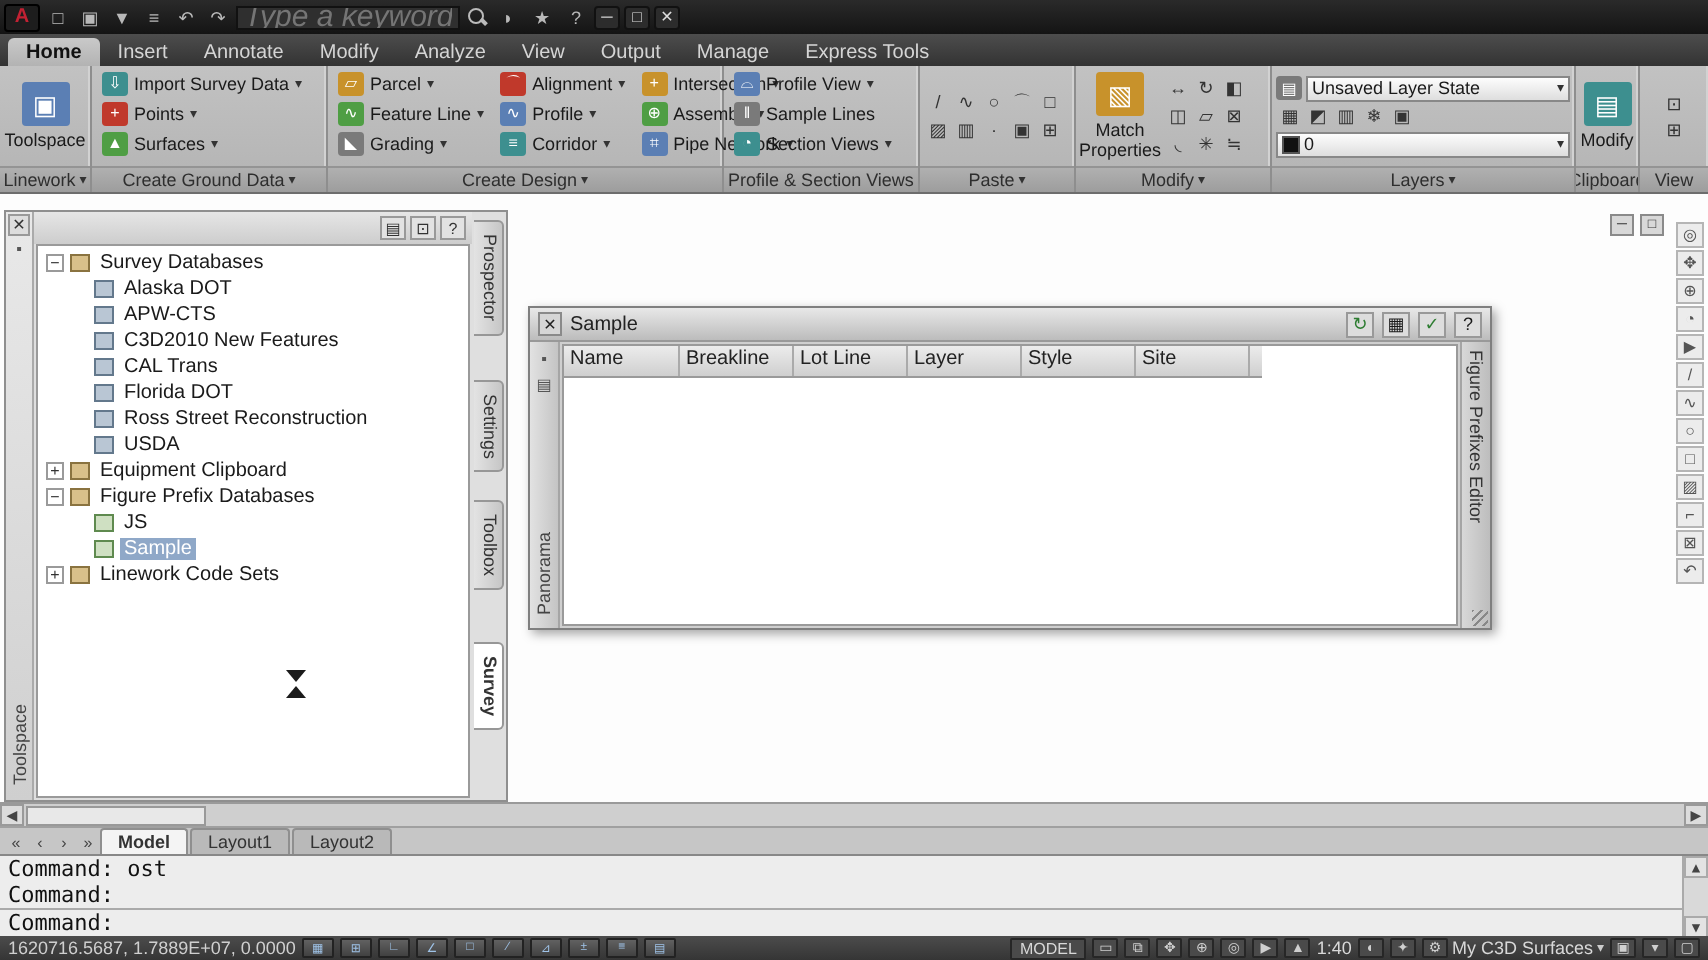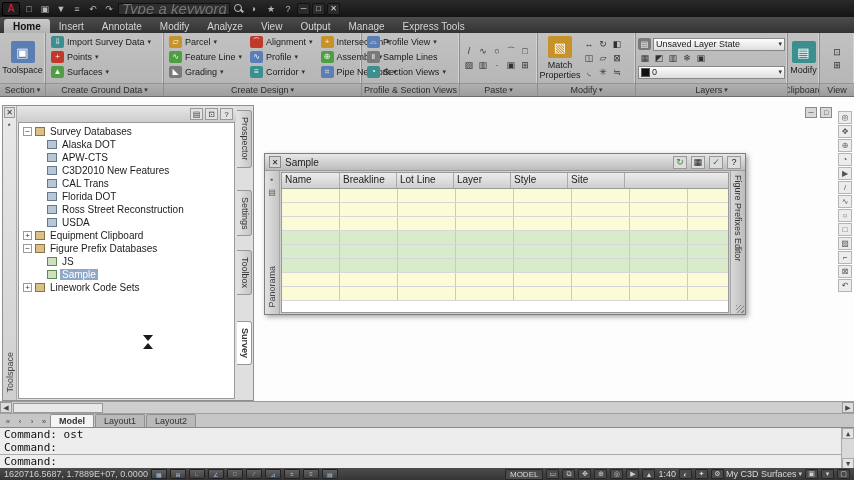--- a/index.html
+++ b/index.html
@@ -119,21 +119,21 @@
     display:flex; align-items:center; justify-content:center; color:#222; }
   .pn-name { font-size:10px; color:#222; flex:1; }
   .pn-tbtn { width:14px; height:13px; border:1px solid #999; background:#ddd; font-size:9px;
     display:flex; align-items:center; justify-content:center; }
   .pn-body { flex:1; display:flex; }
   .pn-left { width:15px; background:linear-gradient(to right,#e2e2e2,#c4c4c4); border-right:1px solid #a5a5a5;
     display:flex; flex-direction:column; align-items:center; padding-top:2px; }
   .pn-right { width:15px; background:linear-gradient(to right,#d8d8d8,#bdbdbd); border-left:1px solid #a5a5a5;
     display:flex; flex-direction:column; align-items:center; padding-top:4px; }
   .vtext-down { writing-mode:vertical-rl; font-size:9px; color:#333; }
-  .ptable { flex:1; display:flex; flex-direction:column; background:#fff; border:1px solid #9a9a9a; margin:1px; overflow:hidden;}
+  .ptable { flex:1; display:flex; flex-direction:row; background:#fff; border:1px solid #9a9a9a; margin:1px; overflow:hidden;}
   .phead { display:grid; grid-template-columns:58px 57px 57px 57px 57px 57px 1fr; height:16px;
     background:linear-gradient(#ececec,#cfcfcf); border-bottom:1px solid #9a9a9a; }
   .phc { font-size:10px; color:#222; padding:1px 3px; border-right:1px solid #aaa; overflow:hidden; white-space:nowrap; }
   .prow { height:14px; border-bottom:1px solid #d6d6d6;
     background-image:repeating-linear-gradient(to right,transparent 0,transparent 57px,#c9c9c9 57px,#c9c9c9 58px); }
   .prow.ry { background-color:var(--row-yellow,#fbfbd8); }
   .prow.rg { background-color:var(--row-green,#d8eccc); }
   .grip { position:absolute; right:1px; bottom:1px; width:8px; height:8px;
     background:repeating-linear-gradient(135deg,#888 0 1px,transparent 1px 3px); }
 
@@ -213,21 +213,21 @@
   <div class="ribbon">
 
     <div class="panel" style="width:46px">
       <div class="pbody">
         <div class="bigbtn">
           <span class="ic big blue">▣</span>
           <span>Toolspace</span>
         </div>
       </div>
       <div class="plabel">
-        <span>Section</span>
+        <span>Linework</span>
           <span class="caret">▾</span>
       </div>
     </div>
 
     <div class="panel" style="width:118px">
       <div class="pbody">
         <div class="rcol" style="flex:1">
           <div class="ritem">
             <span class="ic teal">⇩</span>
             <span>Import Survey Data</span>

